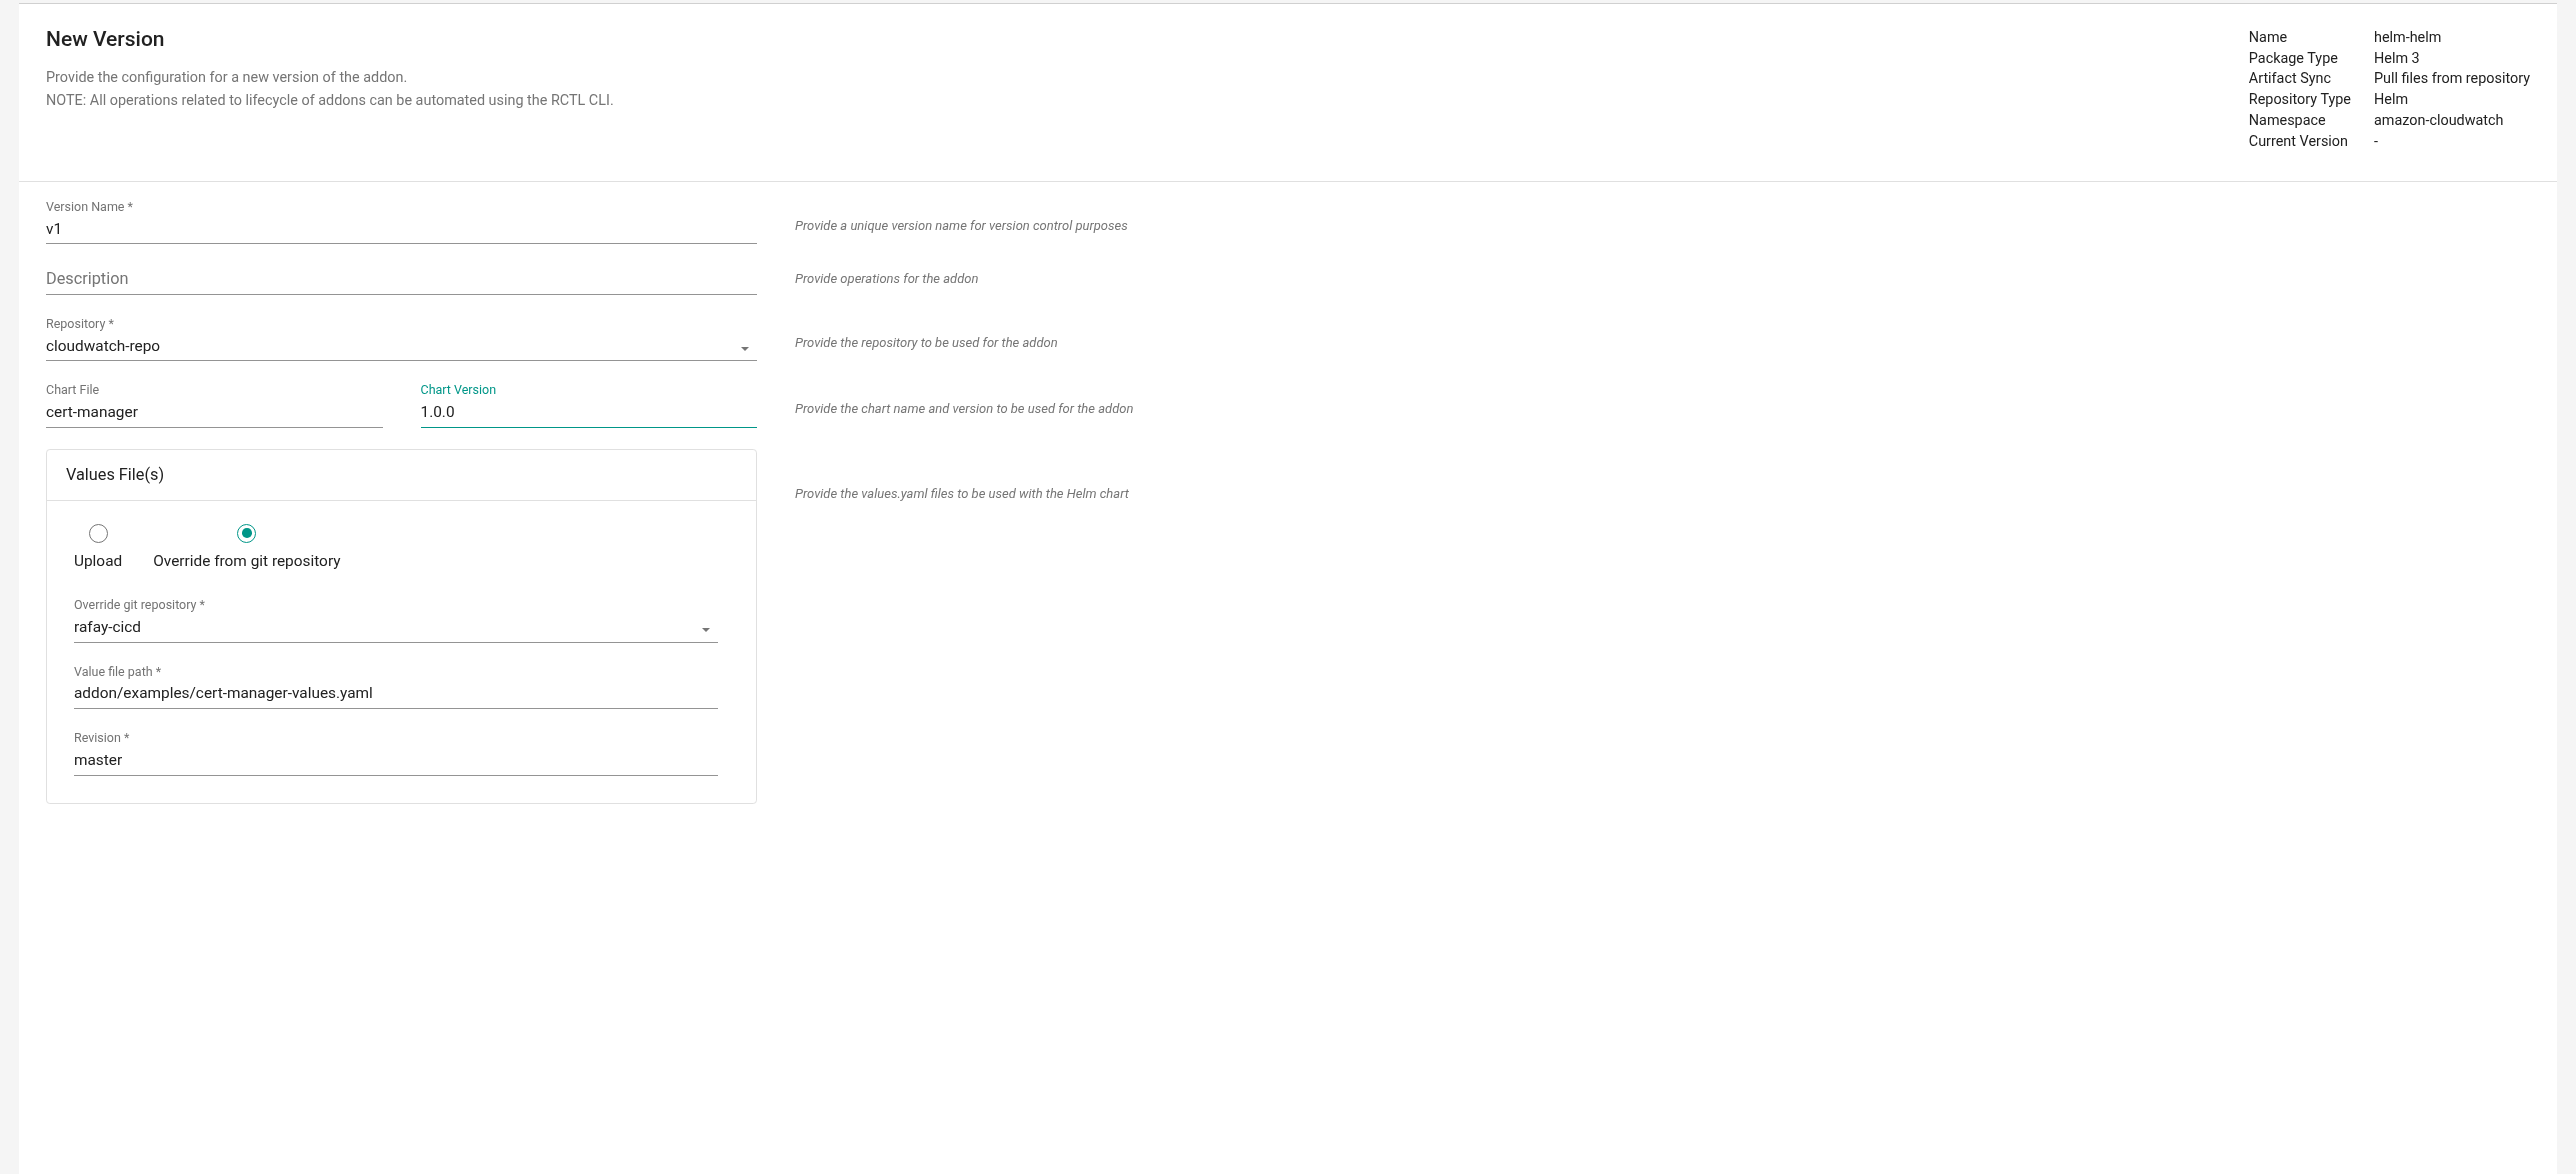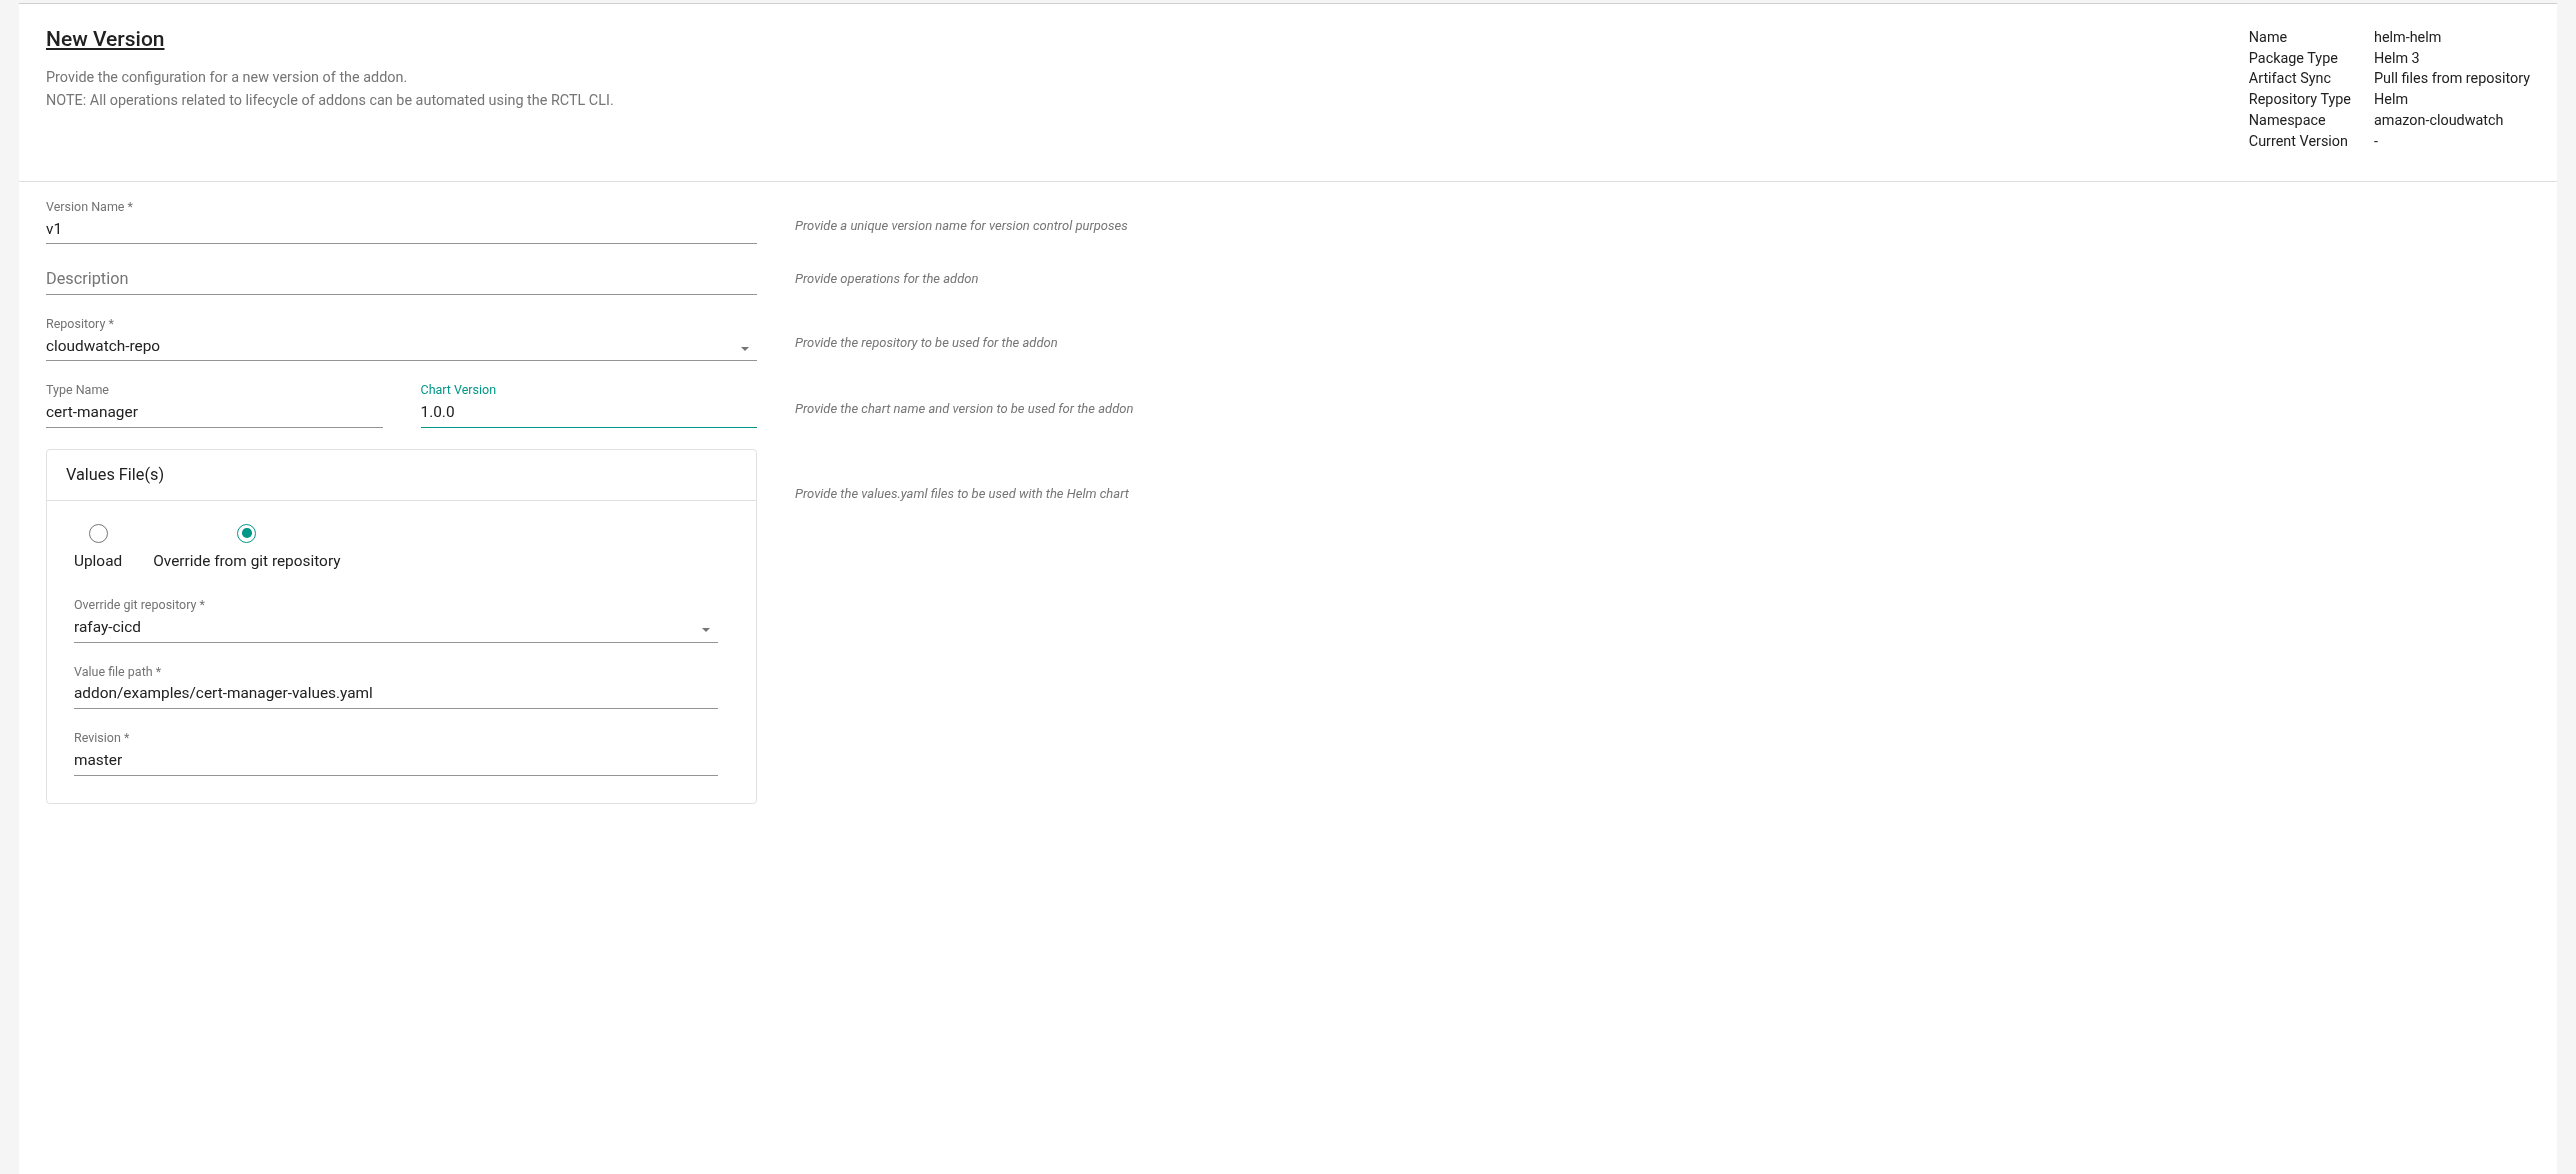--- a/index.html
+++ b/index.html
@@ -26,21 +26,20 @@
       border-bottom: 1px solid #e0e0e0;
     }
     .header-left {
       flex: 1;
     }
     .page-title {
       font-size: 21px;
       font-weight: 500;
       color: #212121;
       margin-bottom: 15.4px;
-      text-decoration: underline;
     }
     .page-subtitle {
       font-size: 14.4px;
       color: #757575;
       line-height: 1.6;
     }
     .header-right {
       display: table;
       border-spacing: 0;
     }
@@ -249,21 +248,21 @@
           <input type="text" class="text-input" readonly="" value="cloudwatch-repo" style="">
         </div>
       </div>
       <div class="form-hint">Provide the repository to be used for the addon</div>
     </div>
 
     <div class="form-row">
       <div class="form-left">
         <div class="paired-fields">
           <div>
-            <label class="field-label">Type Name</label>
+            <label class="field-label">Chart File</label>
             <input type="text" class="text-input" value="cert-manager" style="">
           </div>
           <div>
             <label class="field-label teal">Chart Version</label>
             <input type="text" class="text-input teal-underline" value="1.0.0" style="">
           </div>
         </div>
       </div>
       <div class="form-hint">Provide the chart name and version to be used for the addon</div>
     </div>

